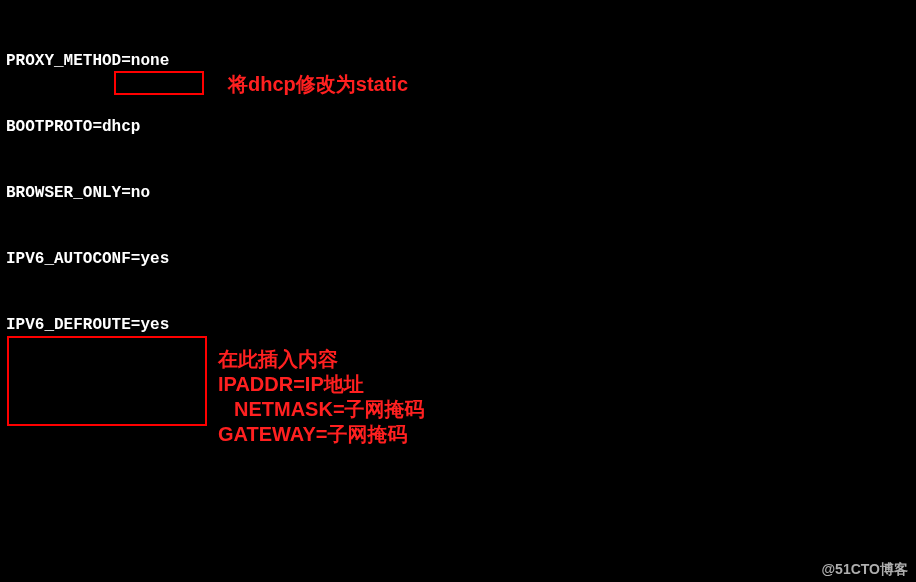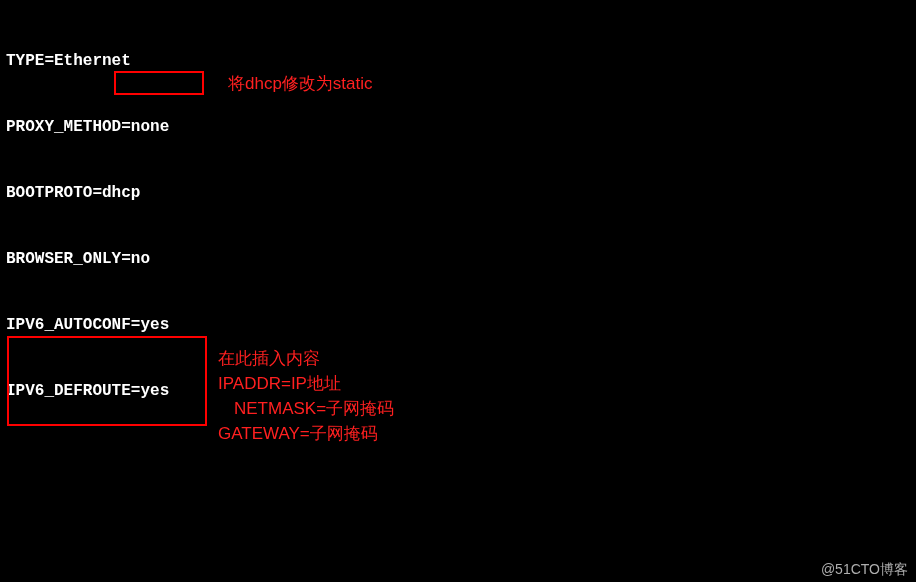--- a/index.html
+++ b/index.html
@@ -25,40 +25,39 @@
   .red-box {
     position: absolute;
     border: 2px solid #ff0000;
     box-sizing: border-box;
     pointer-events: none;
   }
   .annotation {
     position: absolute;
     color: #ff2020;
     font-family: "Microsoft YaHei","SimSun","Arial",sans-serif;
-    font-size: 17px;
+    font-size: 20px;
     line-height: 24px;
-    font-weight: normal;
+    font-weight: bold;
     white-space: normal;
   }
   .watermark {
     position: absolute;
     right: 8px;
     bottom: 2px;
     color: #aeaeae;
     font-family: "Microsoft YaHei","SimSun","Arial",sans-serif;
     font-size: 14px;
-    font-weight: normal;
+    font-weight: bold;
   }
 </style>
 </head>
 <body>
 
 <div class="terminal">
-  <span class="line">TYPE=Ethernet</span>
   <span class="line">PROXY_METHOD=none</span>
   <span class="line">BOOTPROTO=dhcp</span>
   <span class="line">BROWSER_ONLY=no</span>
   <span class="line">IPV6_AUTOCONF=yes</span>
   <span class="line">IPV6_DEFROUTE=yes</span>
   
   
   
   
   

